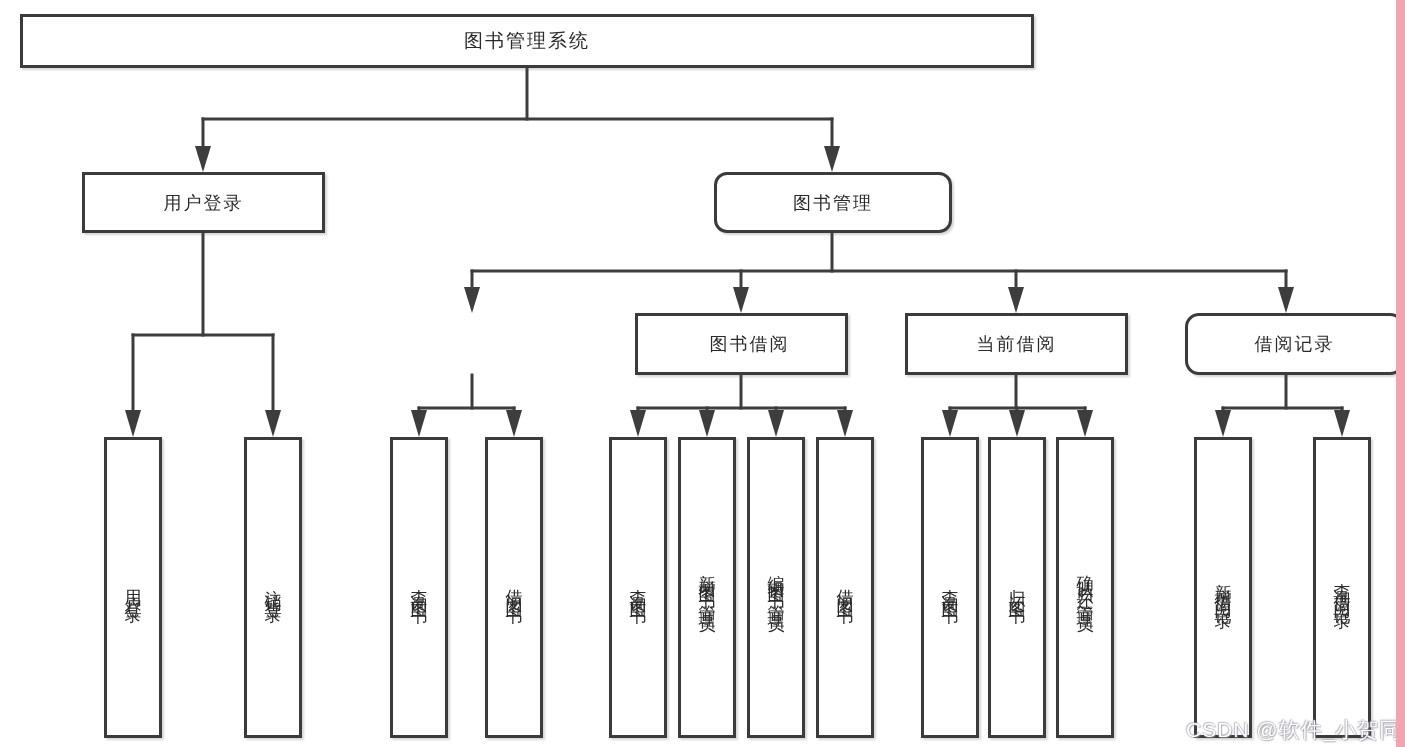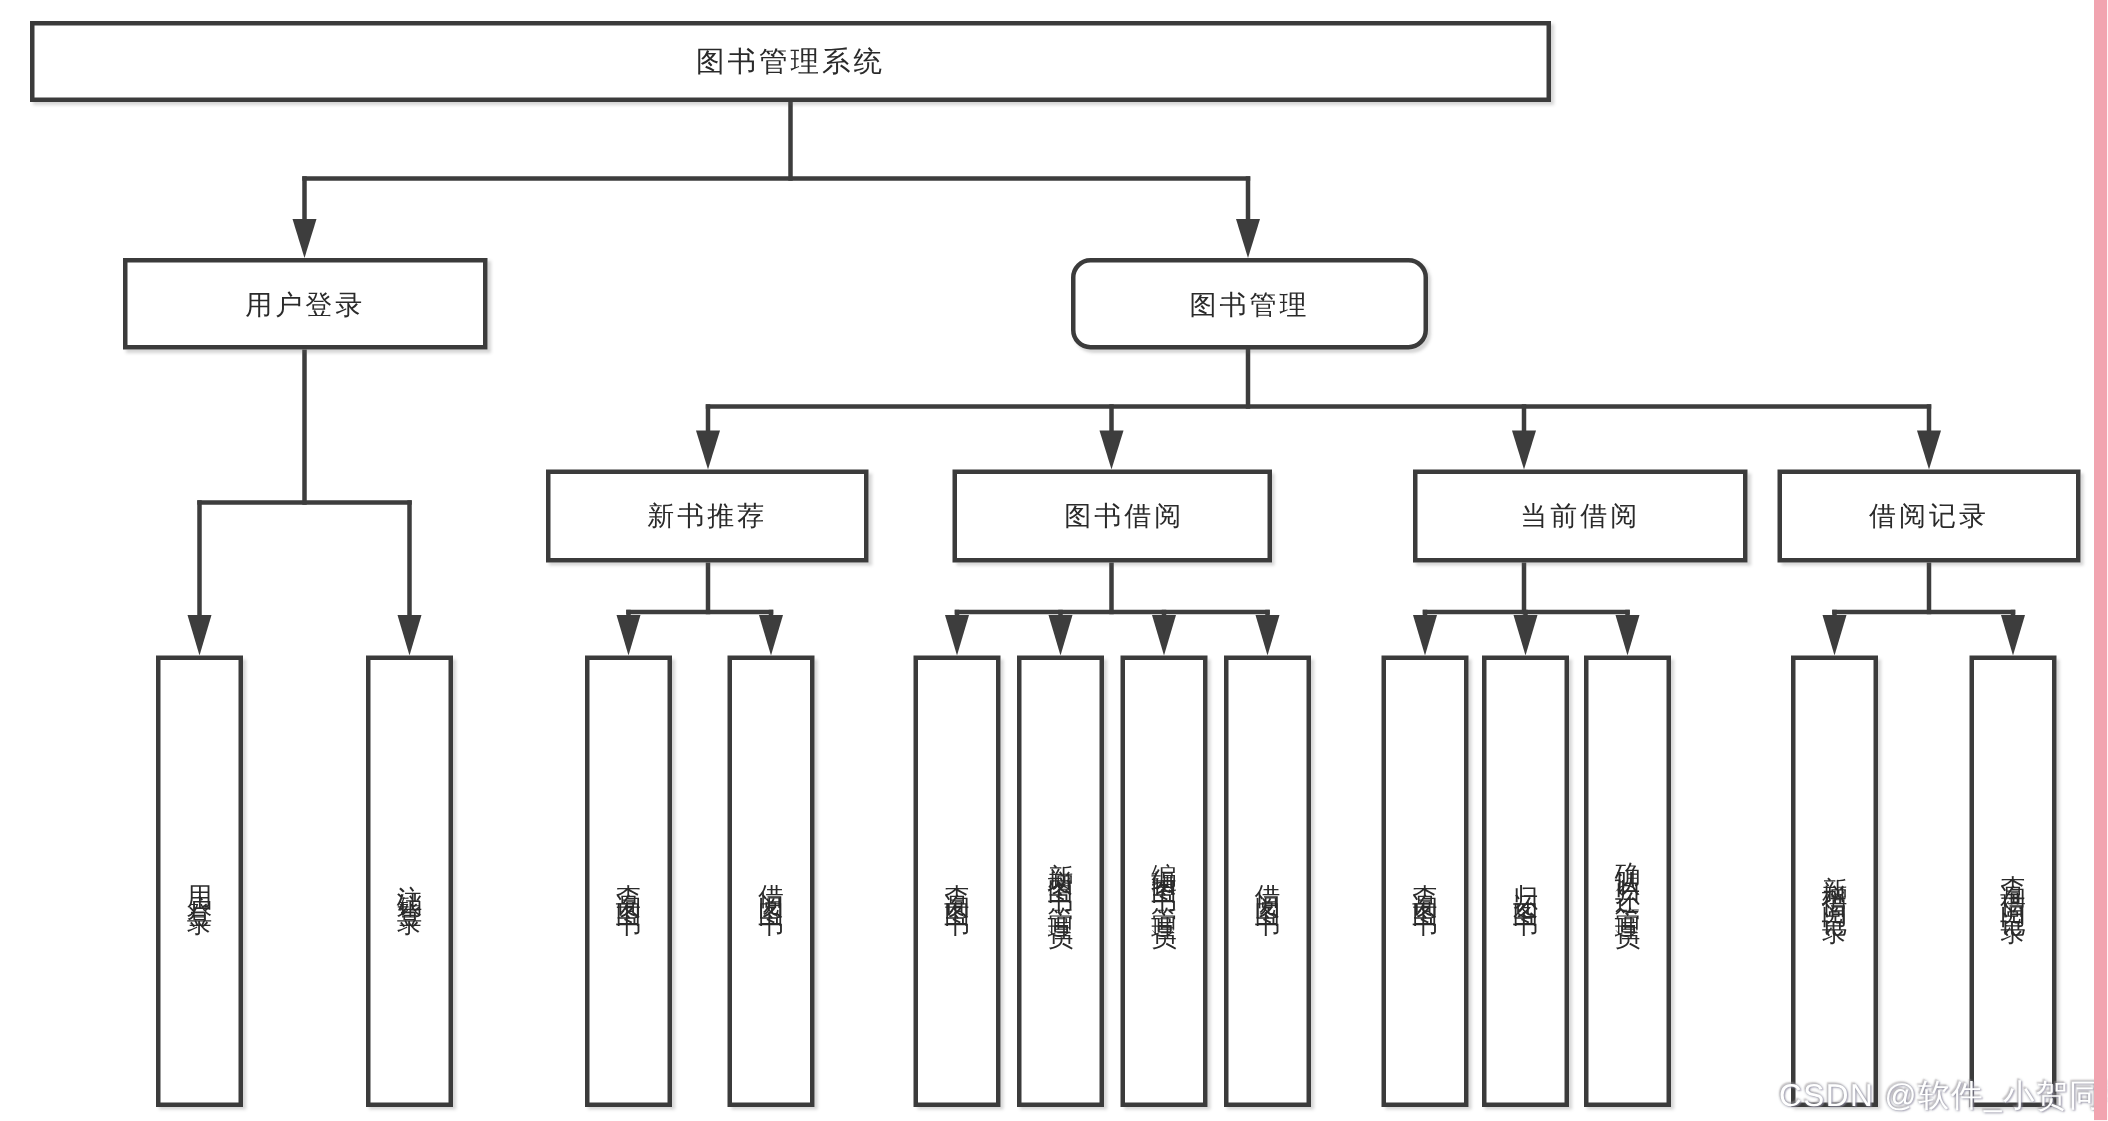--- a/index.html
+++ b/index.html
@@ -133,24 +133,23 @@
       <polygon points="1215,410 1231,410 1223,437"></polygon>
       <polygon points="1334,410 1350,410 1342,437"></polygon>
     </g>
   </svg>
 
   <div class="node h root-box" style="left:20px; top:14px; width:1014px; height:54px;text-align:right;">图书管理系统</div>
 
   <div class="node h" style="left:82px; top:172px; width:243px; height:61px;">用户登录</div>
   <div class="node h" style="left:714px; top:172px; width:238px; height:61px;border-radius:13px;">图书管理</div>
 
-  <div class="node h" style="left:364px; top:313px; width:215px; height:62px;">新书推荐</div>
   <div class="node h" style="left:635px; top:313px; width:213px; height:62px;padding-left:16px;">图书借阅</div>
-  <div class="node h" style="left:942px; top:313px; width:223px; height:62px;">当前借阅</div>
-  <div class="node h" style="left:1185px; top:313px; width:202px; height:62px;">借阅记录</div>
+  <div class="node h" style="left:905px; top:313px; width:223px; height:62px;">当前借阅</div>
+  <div class="node h" style="left:1185px; top:313px; width:219px; height:62px;border-radius:14px;">借阅记录</div>
 
   <div class="node v" style="left:104px; top:437px; width:58px; height:301px;">用户登录</div>
   <div class="node v" style="left:244px; top:437px; width:58px; height:301px;">注销登录</div>
 
   <div class="node v" style="left:390px; top:437px; width:58px; height:301px;">查询图书</div>
   <div class="node v" style="left:485px; top:437px; width:58px; height:301px;">借阅图书</div>
 
   <div class="node v" style="left:609px; top:437px; width:58px; height:301px;">查询图书</div>
   <div class="node v" style="left:678px; top:437px; width:58px; height:301px;">新增图书（管理员）</div>
   <div class="node v" style="left:747px; top:437px; width:58px; height:301px;">编辑图书（管理员）</div>

